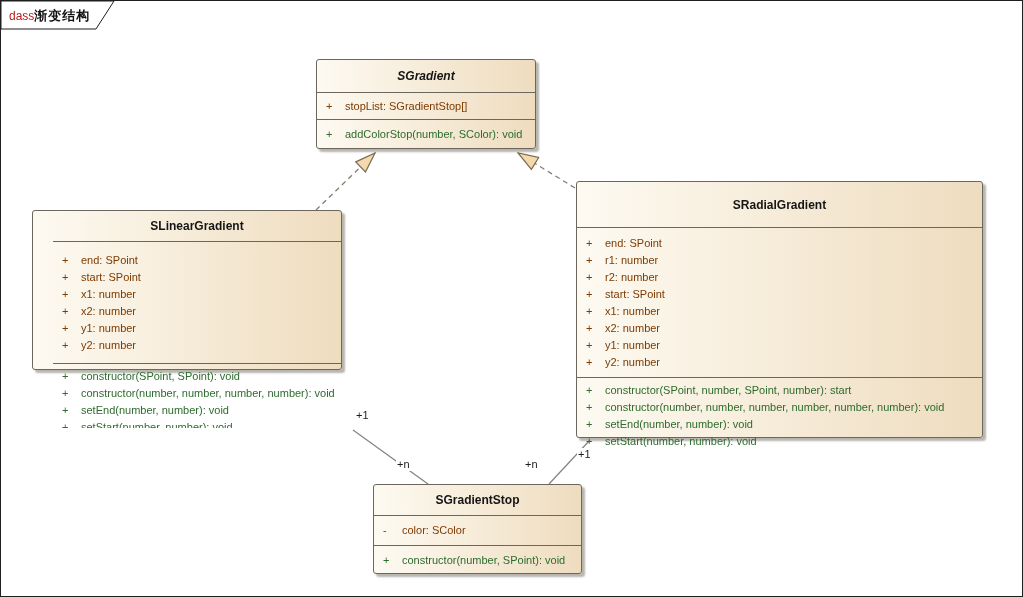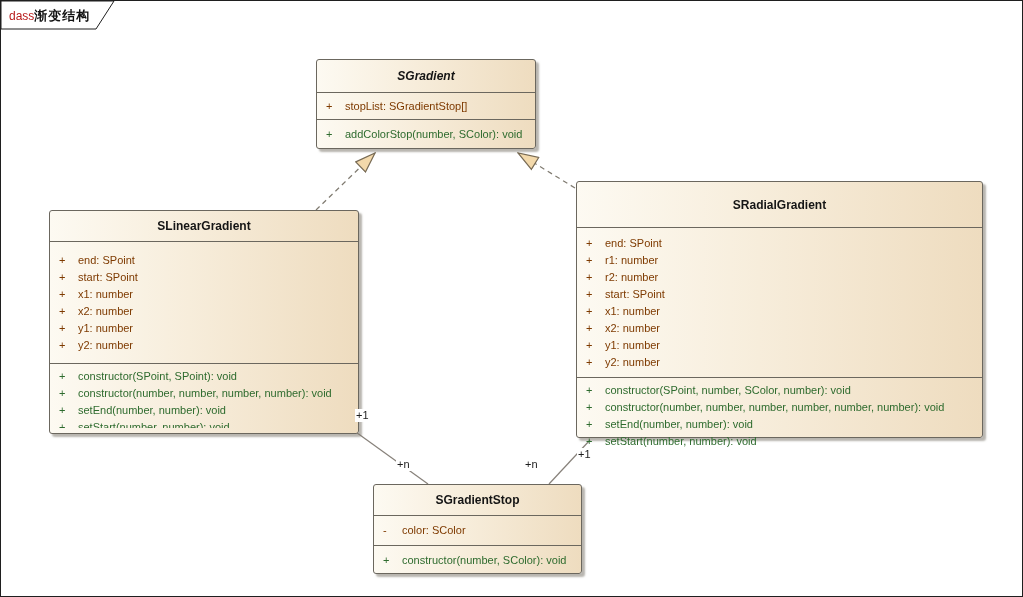--- a/index.html
+++ b/index.html
@@ -30,21 +30,21 @@
   .vis{box-sizing:border-box;width:28px;padding-left:9px;flex:none;}
   .attr-row{color:#7e3a00;}
   .meth-row{color:#2e6b2e;}
   .single{display:flex;align-items:center;}
 
   #box-sgradient{left:315px;top:58px;width:220px;height:90px;}
   #box-sgradient .uml-title{height:33px;font-style:italic;}
   #box-sgradient .uml-attrs{height:27px;}
   #box-sgradient .uml-methods{height:29px;}
 
-  #box-slinear{left:48px;top:209px;width:310px;height:224px;}
+  #box-slinear{left:31px;top:209px;width:310px;height:160px;padding-left:20px;}
   #box-slinear .uml-title{height:31px;}
   #box-slinear .uml-attrs{height:122px;padding-top:10px;}
   #box-slinear .uml-methods{height:64px;padding-top:4px;}
 
   #box-sradial{left:575px;top:180px;width:407px;height:257px;}
   #box-sradial .uml-title{height:46px;}
   #box-sradial .uml-attrs{height:150px;padding-top:7px;}
   #box-sradial .uml-methods{height:75px;padding-top:4px;}
 
   #box-sstop{left:372px;top:483px;width:209px;height:90px;}
@@ -180,21 +180,21 @@
           <span>y1: number</span>
         </div>
       <div class="row attr-row">
           <span class="vis">+</span>
           <span>y2: number</span>
         </div>
     </div>
     <div class="uml-methods">
       <div class="row meth-row">
           <span class="vis">+</span>
-          <span>constructor(SPoint, number, SColor, number): void</span>
+          <span>constructor(SPoint, number, SPoint, number): start</span>
         </div>
       <div class="row meth-row">
           <span class="vis">+</span>
           <span>constructor(number, number, number, number, number, number): void</span>
         </div>
       <div class="row meth-row">
           <span class="vis">+</span>
           <span>setEnd(number, number): void</span>
         </div>
       <div class="row meth-row">
@@ -208,21 +208,21 @@
     <div class="uml-title">SGradientStop</div>
     <div class="uml-attrs single">
       <div class="row attr-row">
         <span class="vis">-</span>
         <span>color: SColor</span>
       </div>
     </div>
     <div class="uml-methods single">
       <div class="row meth-row">
         <span class="vis">+</span>
-        <span>constructor(number, SColor): void</span>
+        <span>constructor(number, SPoint): void</span>
       </div>
     </div>
   </div>
 
   <div class="mult" id="mult-lin-1">+1</div>
   <div class="mult" id="mult-lin-n">+n</div>
   <div class="mult" id="mult-rad-n">+n</div>
   <div class="mult" id="mult-rad-1">+1</div>
 
 </div>

